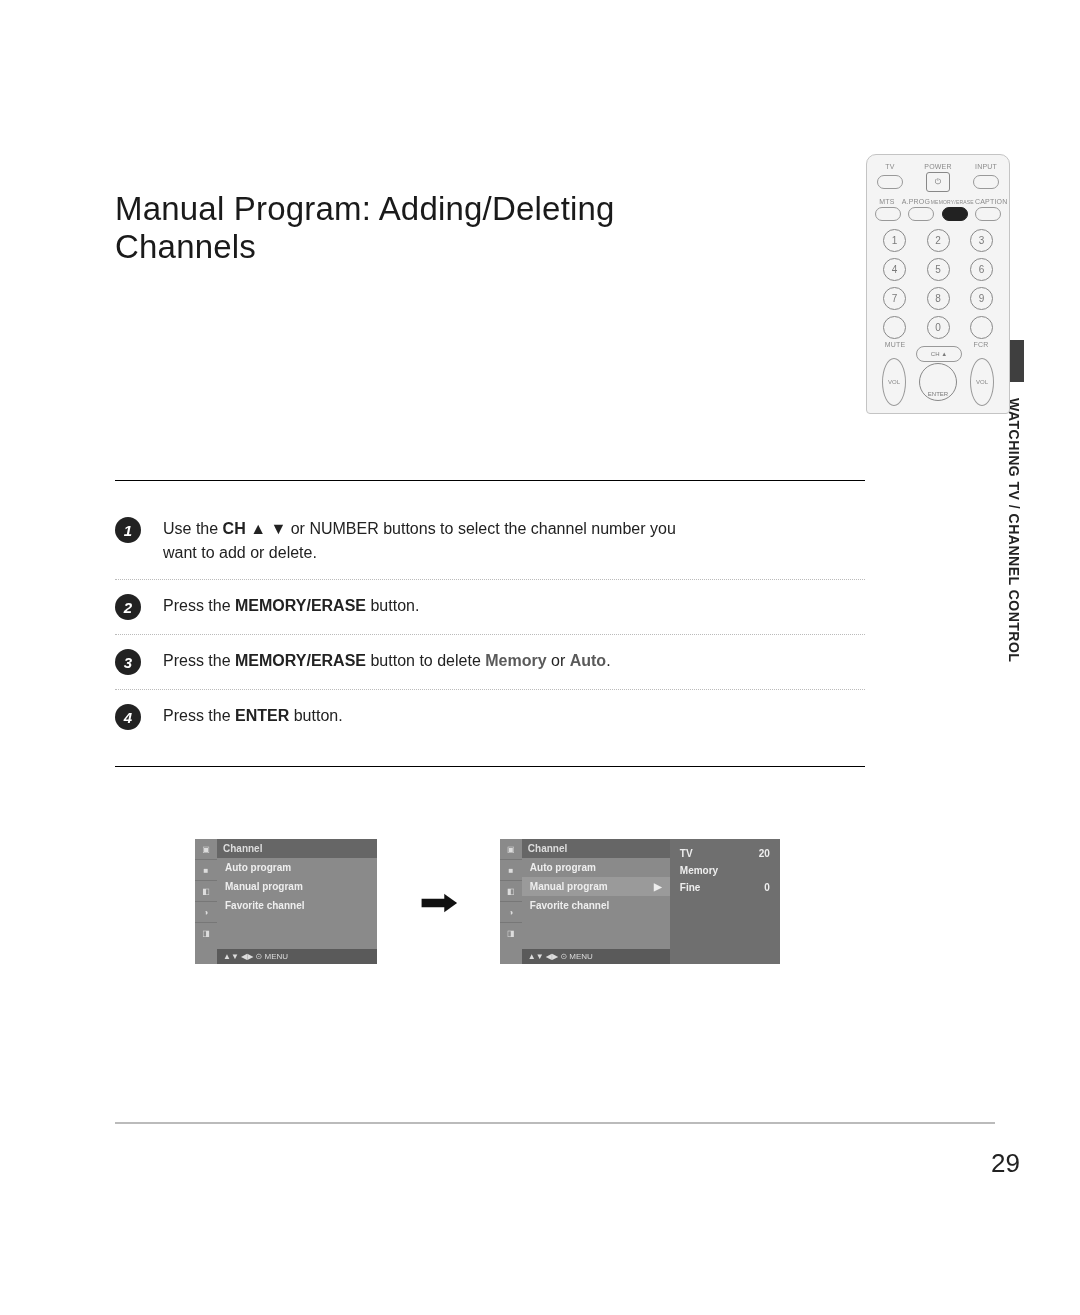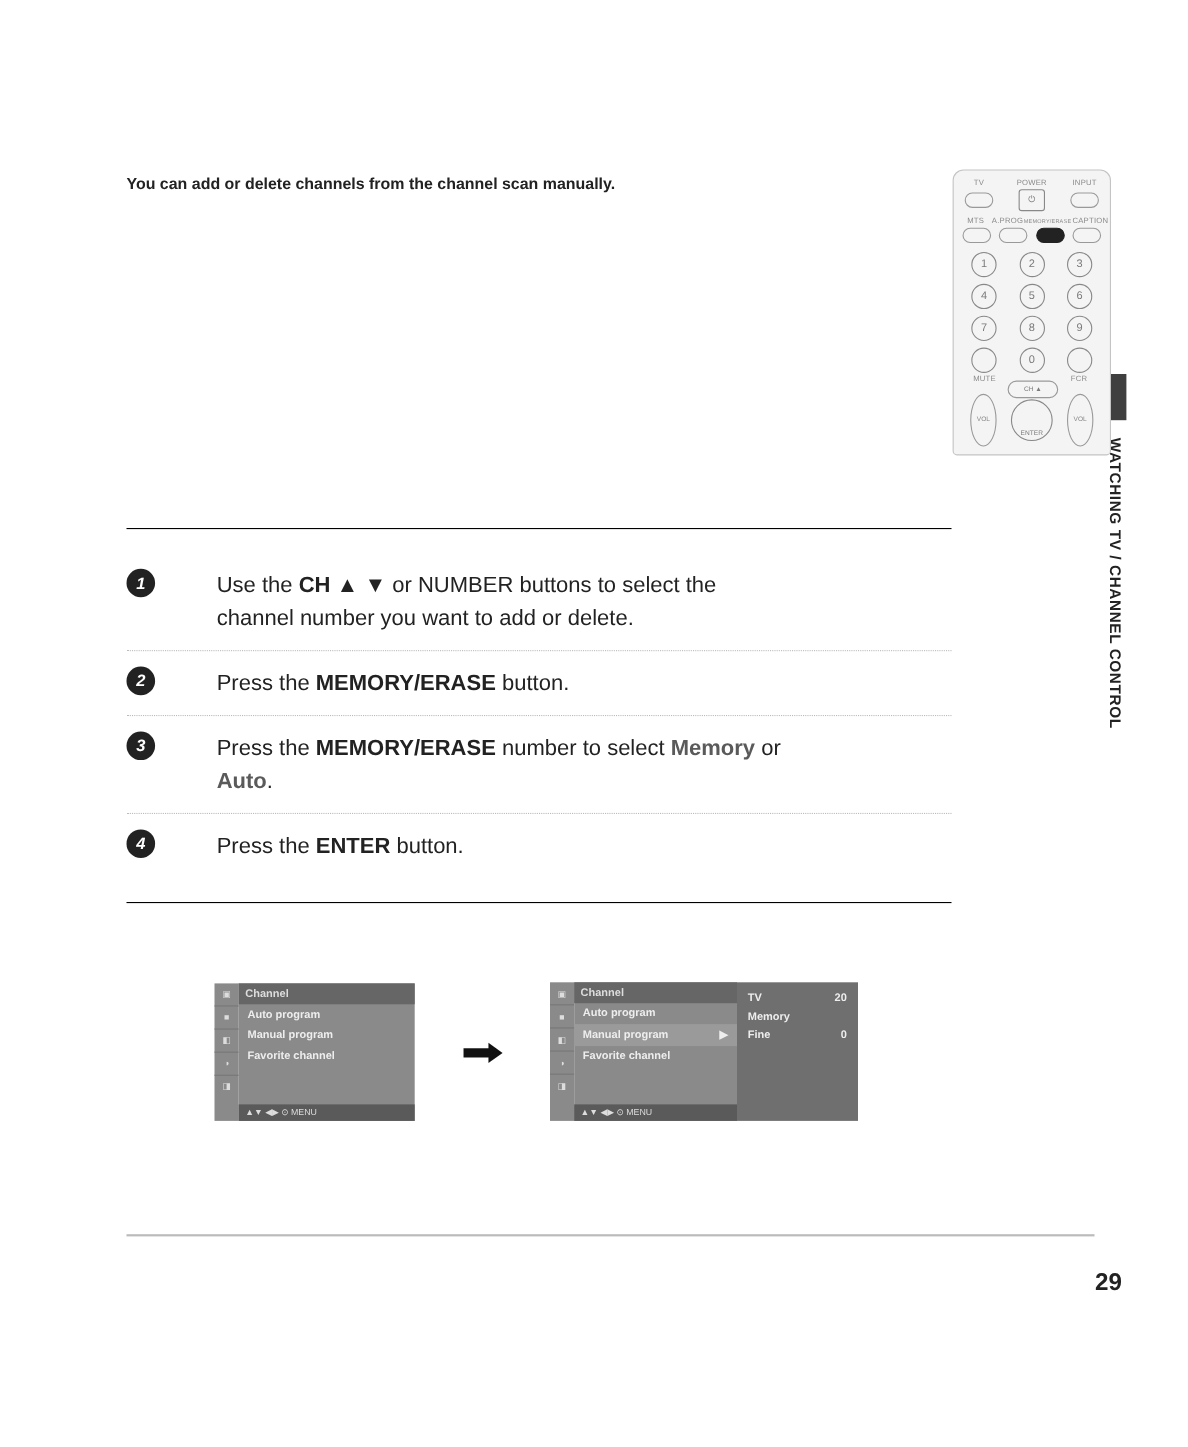--- a/index.html
+++ b/index.html
@@ -2,41 +2,41 @@
 <html><head>
 <meta charset="utf-8">
 <style>
   html,body{margin:0;padding:0;background:#fff;font-family:'Helvetica Neue',Arial,sans-serif;color:#222;}
   .page{width:1080px;height:1315px;position:relative;box-sizing:border-box;padding:160px 70px 0 115px;}
   .header-row{display:flex;align-items:flex-start;justify-content:space-between;margin-bottom:30px;min-height:290px;}
   h1{font-size:33px;font-weight:500;margin:30px 0 18px 0;letter-spacing:.2px;color:#1a1a1a;}
   .sub{font-size:14.5px;font-weight:650;color:#222;}
   .side-tab{position:absolute;right:56px;top:340px;width:22px;height:42px;background:#3f3f3f;}
   .side-text{position:absolute;right:58px;top:398px;font-size:14px;letter-spacing:.5px;writing-mode:vertical-rl;text-orientation:mixed;font-weight:600;color:#222;}
-  .page-num{position:absolute;right:60px;bottom:136px;font-size:22px;font-weight:700;text-align:right;}
+  .page-num{position:absolute;right:60px;bottom:136px;font-size:26px;font-weight:400;text-align:right;}
   hr.hr-top{border:none;border-top:2px solid #bbb;margin:0 0 22px 0;position:absolute;left:115px;top:1122px;width:880px;}
   
   .remote{width:144px;height:260px;background:#f4f4f4;border:1px solid #c4c4c4;border-radius:10px 10px 4px 4px;padding:8px 6px 6px 6px;box-sizing:border-box;font-size:8px;color:#7a7a7a;position:relative;margin-top:-6px;}
   .remote .row{display:flex;justify-content:space-between;align-items:center;}
   .lbl{font-size:7px;color:#8a8a8a;text-align:center;width:34px;letter-spacing:.2px;}
   .pill{width:24px;height:12px;border:1px solid #999;border-radius:7px;}
   .pill.black{background:#222;border-color:#222;}
   .sq{width:22px;height:18px;border:1px solid #888;border-radius:3px;display:flex;align-items:center;justify-content:center;}
   .circ{width:21px;height:21px;border:1px solid #888;border-radius:50%;display:flex;align-items:center;justify-content:center;color:#7a7a7a;font-size:10px;}
   .pad{position:relative;width:120px;height:58px;margin:4px auto 0;}
   .enter{position:absolute;left:41px;top:11px;width:38px;height:38px;border:1px solid #888;border-radius:50%;display:flex;align-items:flex-end;justify-content:center;font-size:6px;padding-bottom:3px;box-sizing:border-box;}
   .side-btn{position:absolute;width:22px;height:46px;border:1px solid #999;border-radius:12px/24px;top:6px;font-size:6px;display:flex;align-items:center;justify-content:center;color:#888;}
   .side-btn.l{left:4px;} .side-btn.r{right:4px;}
   .ch-top{position:absolute;left:38px;top:-6px;width:44px;height:14px;border:1px solid #999;border-radius:9px;font-size:6px;display:flex;align-items:center;justify-content:center;gap:3px;}
   
   .steps{border-top:1px solid #000;border-bottom:1px solid #000;margin-top:10px;padding:22px 0 22px 0;width:750px;}
   .step{display:flex;align-items:flex-start;padding:14px 0;}
   .step + .step{border-top:1px dotted #bbb;}
   .bullet{flex:0 0 26px;width:26px;height:26px;background:#222;color:#fff;border-radius:50%;font-size:15px;font-weight:700;display:flex;align-items:center;justify-content:center;font-style:italic;margin-right:22px;}
-  .step-body{font-size:20px;line-height:1.5;color:#222;max-width:520px;margin-left:34px;}
+  .step-body{font-size:16px;line-height:1.5;color:#222;max-width:520px;}
   .step-body b{font-weight:700;}
   .step-key{color:#5a5a5a;font-weight:700;}
   
   .bottom{margin-top:72px;width:760px;}
   .note{font-size:14.5px;color:#222;}
   .note .lead{color:#888;font-weight:700;margin-right:2px;}
   .note .mlabel{color:#7a7a7a;font-weight:700;}
   .menus{display:flex;align-items:center;gap:48px;margin-top:20px;margin-left:80px;}
   .arrow-big{font-size:32px;color:#111;font-weight:900;transform:scaleX(1.4);}
   .menu{display:flex;font-size:10px;color:#ddd;}
@@ -56,21 +56,21 @@
 </head>
 <body>
 
 <div class="page">
   <div class="side-tab"></div>
   <div class="side-text">WATCHING TV / CHANNEL CONTROL</div>
   <div class="page-num">29</div>
 
   <div class="header-row">
     <div style="max-width:560px">
-      <div class="sub">You can add or delete channels from the channel scan manually.</div>
+      <h1>Manual Program: Adding/Deleting Channels</h1>
     </div>
 
     <div class="remote">
       <div class="row" style="margin-bottom:2px">
         <span class="lbl">TV</span>
         <span class="lbl">POWER</span>
         <span class="lbl">INPUT</span>
       </div>
       <div class="row" style="padding:0 4px;margin-bottom:6px">
         <span class="pill"></span>
@@ -134,21 +134,21 @@
     </div>
     <div class="step">
       <div class="bullet">2</div>
       <div class="step-body">
         <span>Press the </span><b>MEMORY/ERASE</b><span> button.</span>
       </div>
     </div>
     <div class="step">
       <div class="bullet">3</div>
       <div class="step-body">
-        <span>Press the </span><b>MEMORY/ERASE</b><span> number to select </span><b class="step-key">Memory</b><span> or </span><b class="step-key">Auto</b><span>.</span>
+        <span>Press the </span><b>MEMORY/ERASE</b><span> button to delete </span><b class="step-key">Memory</b><span> or </span><b class="step-key">Auto</b><span>.</span>
       </div>
     </div>
     <div class="step">
       <div class="bullet">4</div>
       <div class="step-body">
         <span>Press the </span><b>ENTER</b><span> button.</span>
       </div>
     </div>
   </div>
 

